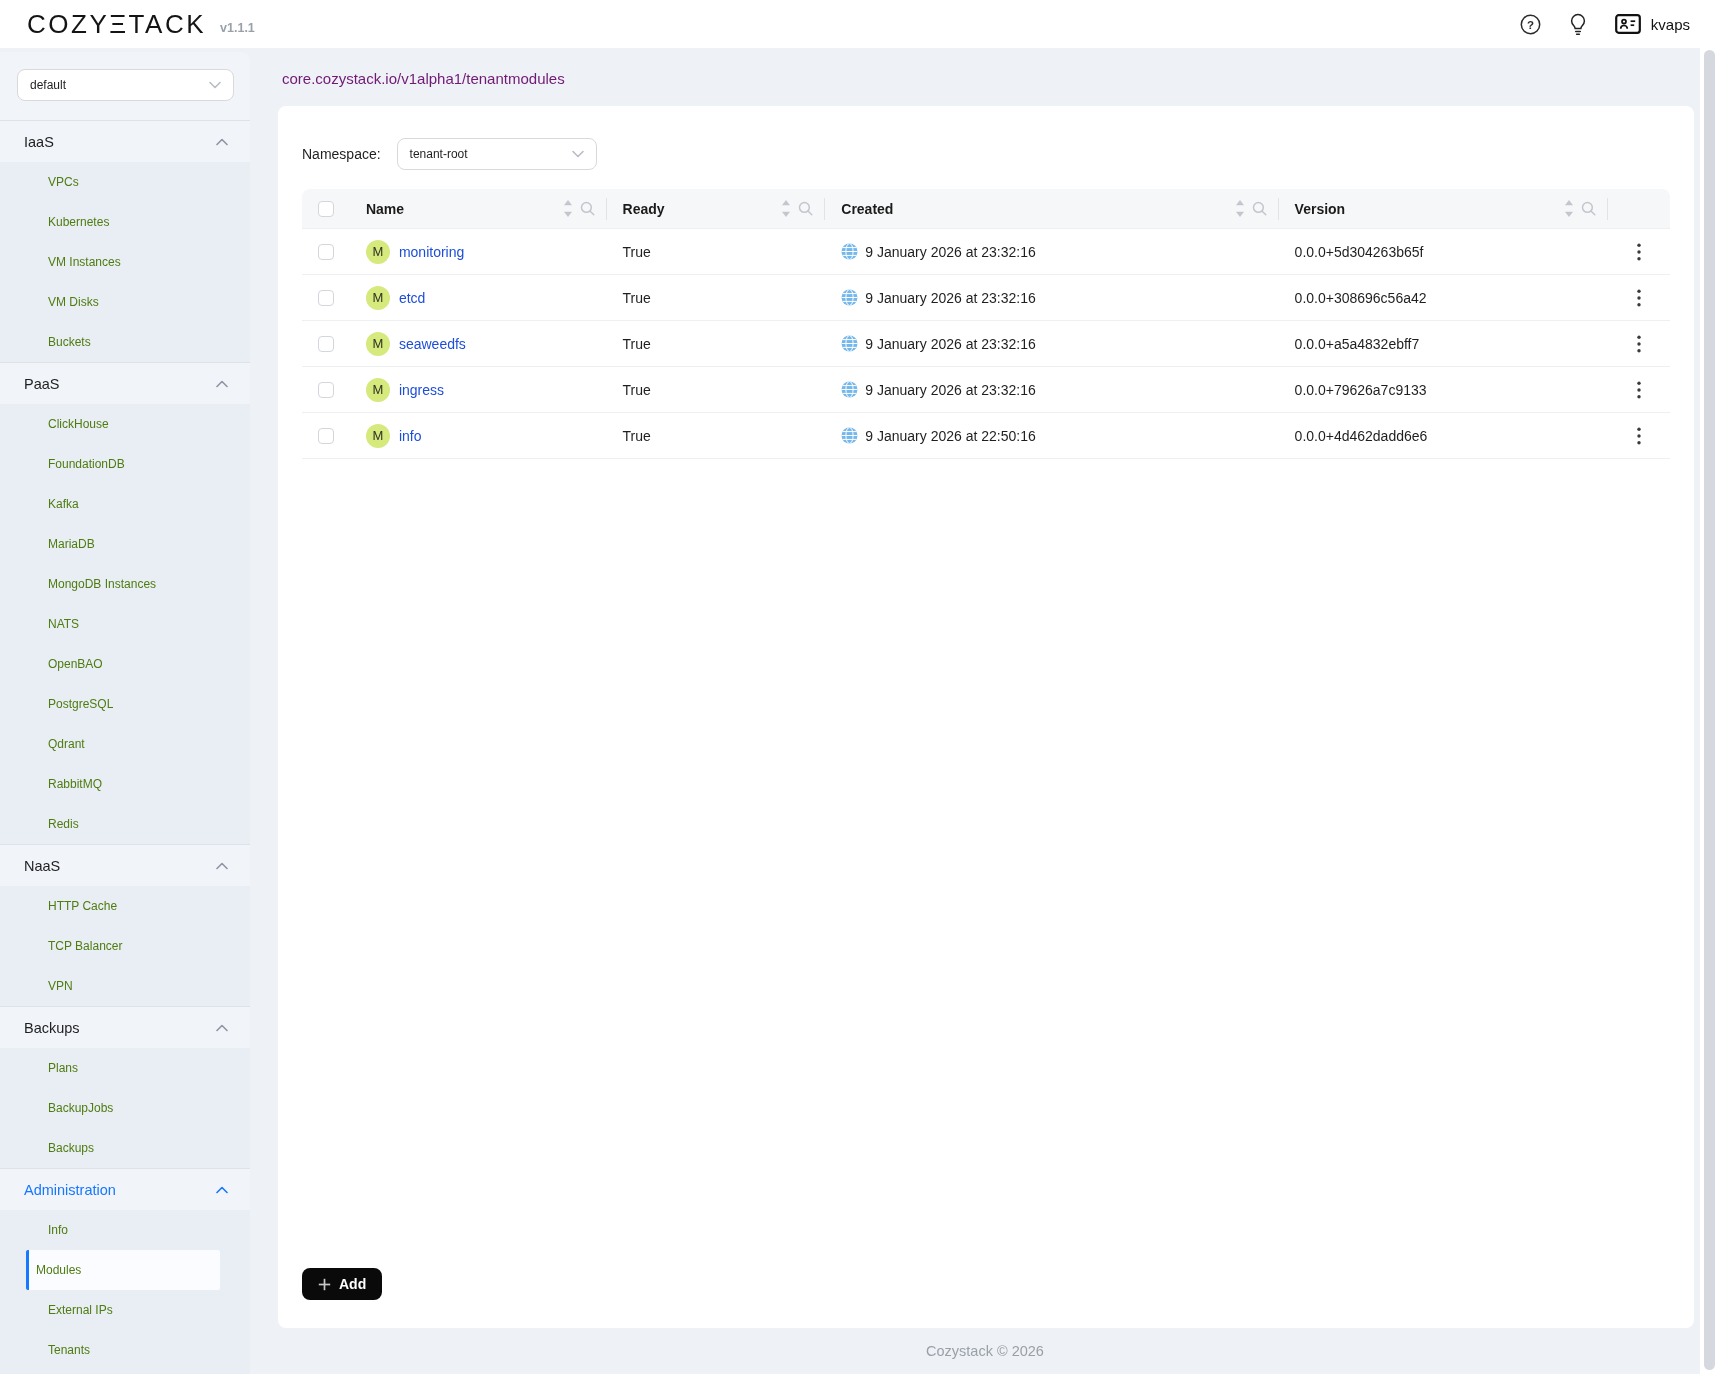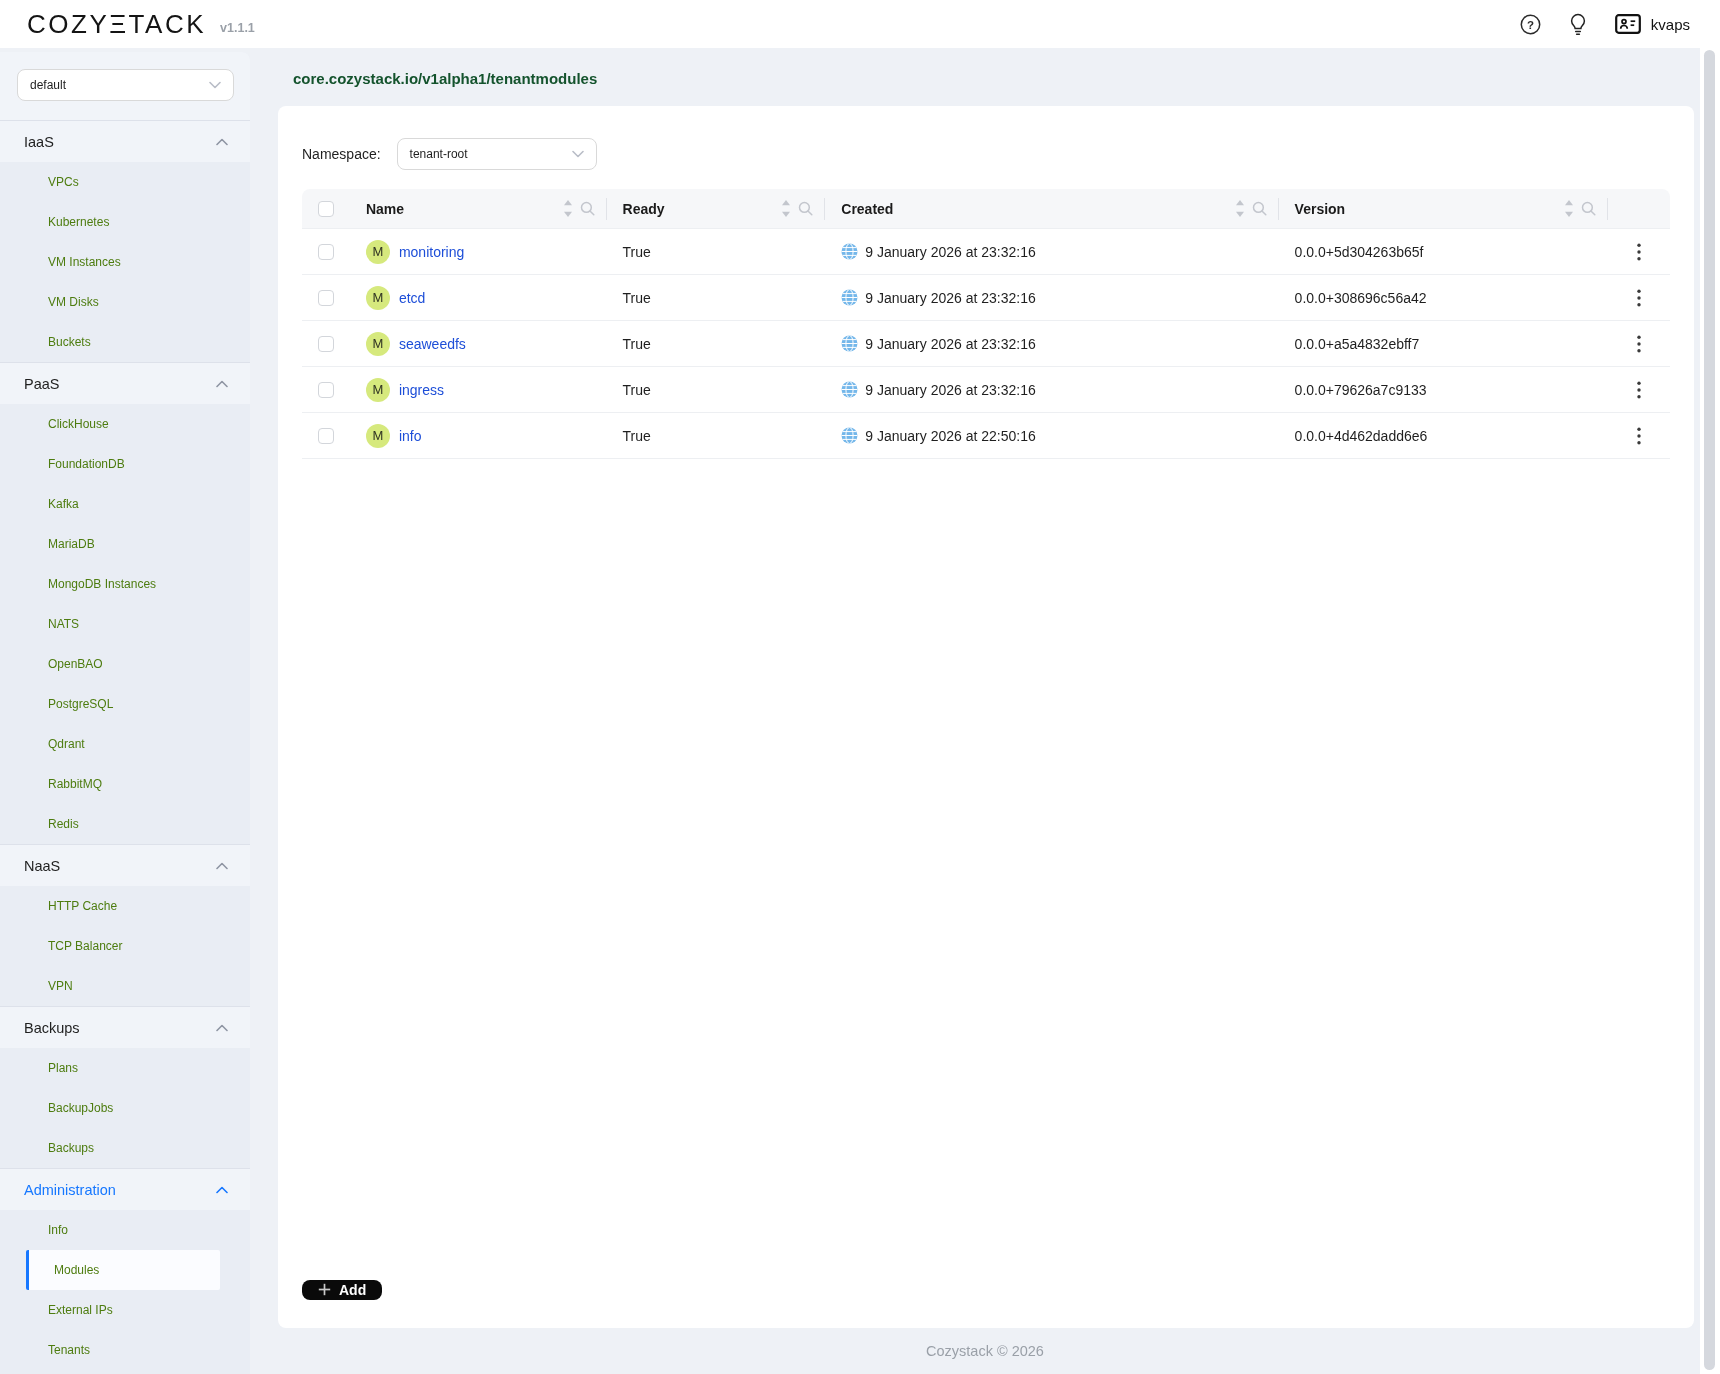--- a/index.html
+++ b/index.html
@@ -39,27 +39,27 @@
     height:42px; background:#f1f4f9; border-top:1px solid #dde1ea;
     display:flex; align-items:center; padding:0 22px 0 24px; font-size:14.5px; cursor:pointer;gap:24px;
   }
   .menu-section-header .sec-label { flex:1; color:#1f1f1f; }
   .menu-section-header.active .sec-label { color:#1677ff; }
   .menu-item {
     height:40px; display:flex; align-items:center; padding-left:48px;
     font-size:12px; color:#4d7c0f; cursor:pointer;
   }
   .menu-item.selected {
-    margin:0 30px 0 26px; padding-left:25px; background:#fbfcff;
+    margin:0 30px 0 26px; padding-left:7px; background:#fbfcff;
     border-left:3px solid #1677ff; border-radius:2px;
   }
 
   
   .main { flex:1; display:flex; flex-direction:column; min-width:0; }
-  .breadcrumb { margin:20px 0 16px 43px; font-size:15px; line-height:22px; color:#14532d;font-weight:bold; }
+  .breadcrumb { margin:20px 0 16px 32px; font-size:15px; line-height:22px; color:#701a75; }
   .card {
     flex:1; background:#fff; border-radius:8px; margin:0 26px 0 28px;
     display:flex; flex-direction:column; padding:32px 24px 28px;
   }
   .ns-row { display:flex; align-items:center; }
   .ns-label { font-size:14px; margin-right:16px; }
   .ns-select { width:200px; }
 
   
   .table { margin-top:19px; }
@@ -95,21 +95,21 @@
     width:24px; height:24px; border-radius:50%; background:#d6e97d; color:#2f3322;
     display:flex; align-items:center; justify-content:center; font-size:13px; flex-shrink:0;
   }
   .row-link { color:#1d4ed8; margin-left:9px; cursor:pointer; text-decoration:none; }
   .created-cell-text { margin-left:7px; }
   .kebab-btn { cursor:pointer; display:flex; align-items:center; justify-content:center; width:24px; height:24px; }
 
   .add-row { margin-top:auto; }
   .add-btn {
     display:inline-flex; align-items:center; gap:8px; background:#0a0a0a; color:#fff;
-    border:none; height:20px; padding:0 16px; border-radius:8px; font-size:14px;
+    border:none; height:32px; padding:0 16px; border-radius:8px; font-size:14px;
     font-weight:700; font-family:"Liberation Sans", sans-serif; cursor:pointer;
   }
 
   .footer {
     height:46px; display:flex; align-items:center; justify-content:center;
     color:#9aa0a8; font-size:14.5px;
   }
 
   
   .scrollbar-track {

